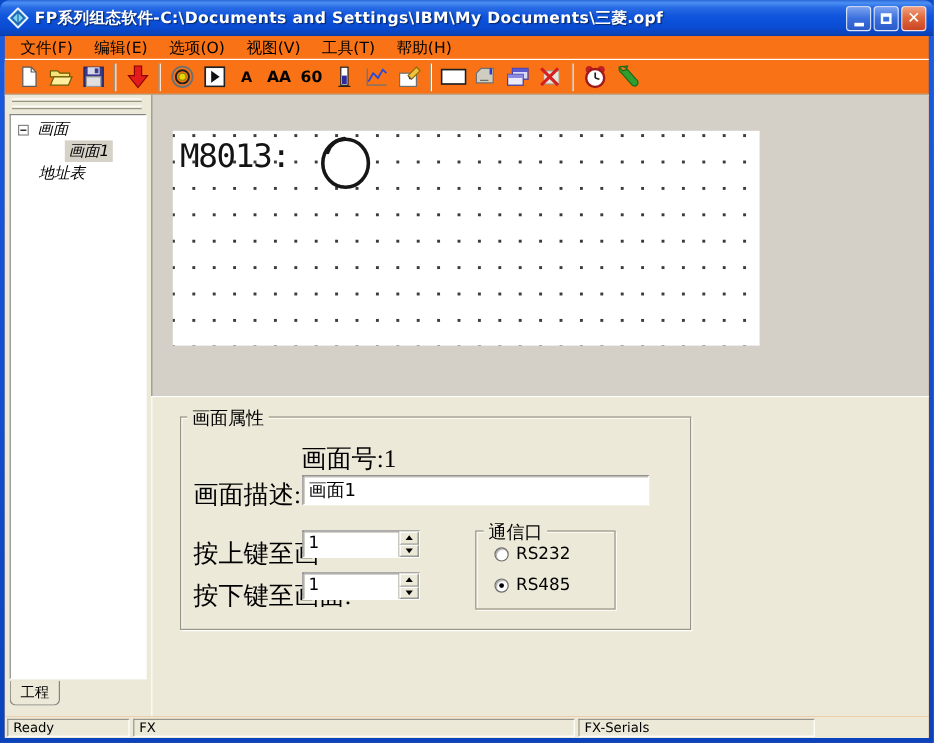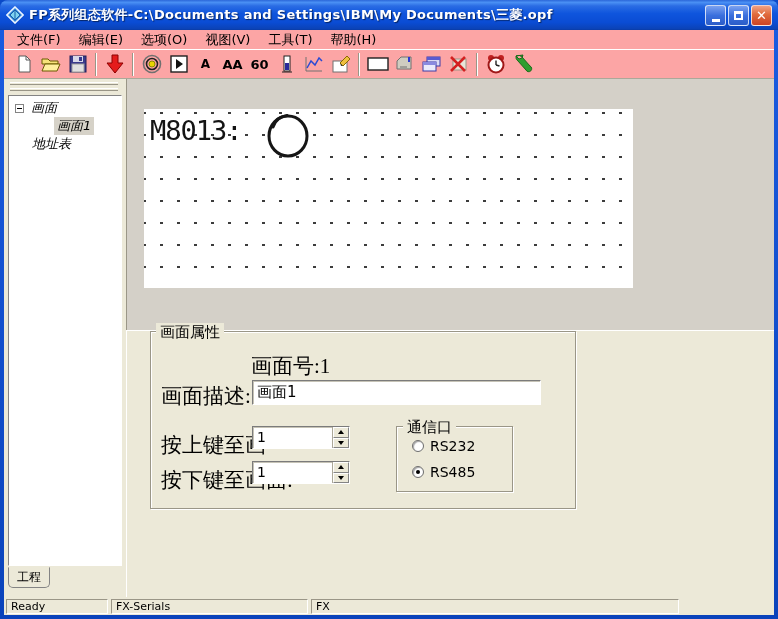--- a/index.html
+++ b/index.html
@@ -27,21 +27,21 @@
   }
   .win-btn.close { background:linear-gradient(180deg,#f0a183,#e06a3c 45%,#cc4426); font-size:13px; }
   .glyph-min { width:8px; height:3px; background:#fff; align-self:flex-end; margin:0 0 3px 0; }
   .glyph-max { width:9px; height:9px; border:2px solid #fff; border-top-width:3px; }
 
   .side-l, .side-r, .side-b { position:absolute; background:linear-gradient(180deg,#1a5be0,#0a43bb); }
   .side-l { left:0; top:30px; width:4px; height:585px; }
   .side-r { right:0; top:30px; width:4px; height:585px; }
   .side-b { left:0; bottom:0; width:778px; height:4px; background:#0a43bb; }
 
-  .win-body { position:absolute; left:4px; top:30px; width:770px; height:585px; background:#fca5a5; }
+  .win-body { position:absolute; left:4px; top:30px; width:770px; height:585px; background:#f97316; }
 
   
   .menubar { position:absolute; left:0; top:0; width:770px; height:20px;
     display:flex; align-items:center; padding-left:4px; border-bottom:1px solid #fff; }
   .menu-item { font-size:13px; color:#000; padding:1px 9px; white-space:nowrap; }
 
   
   .toolbar { position:absolute; left:0; top:20px; width:770px; height:29px;
     display:flex; align-items:center; padding-left:6px;
     border-bottom:1px solid #aca899; box-shadow:0 1px 0 #fff; }
@@ -81,21 +81,21 @@
   .hmi-text { position:absolute; font-family:"DejaVu Sans Mono", monospace; font-size:27px;
     color:#141414; letter-spacing:-1px; line-height:40px; }
   .hmi-line1 { left:6px; top:2px; }
   .hmi-line2 { left:6px; top:50px; }
   .lamp { position:absolute; left:122px; top:2px; }
 
   .props { position:absolute; left:0; top:251px; width:648px; height:267px; background:#ece9d8;
     border-top:1px solid #fff; border-left:1px solid #fff; }
 
   .groupbox { position:absolute; border:1px solid #9a9687; box-shadow:1px 1px 0 #fff, inset 1px 1px 0 #fff; }
-  .gb-main { left:23px; top:0; width:426px; height:178px; }
+  .gb-main { left:23px; top:16px; width:426px; height:178px; }
   .gb-legend { position:absolute; top:-9px; background:#ece9d8; padding:0 4px; font-size:15px; }
   .gb-main > .gb-legend { left:5px; }
 
   .lbl { position:absolute; font-size:21px; color:#000; white-space:nowrap;font-family:Liberation Serif, serif; }
   .screen-no { left:100px; top:20px; }
   .desc-lbl { left:10px; top:50px; }
   .up-lbl { left:10px; top:99px; }
   .down-lbl { left:10px; top:134px; }
 
   .txt-input {
@@ -359,17 +359,17 @@
             <span class="radio sel"></span>
             <span class="radio-lbl">RS485</span>
           </div>
         </div>
       </div>
     </div>
   </div>
 
   <div class="statusbar">
     <div class="sb-panel sb-1">Ready</div>
+    <div class="sb-panel sb-3">FX</div>
     <div class="sb-panel sb-2">FX-Serials</div>
-    <div class="sb-panel sb-3">FX</div>
   </div>
 
 </div>
 
 </body></html>

